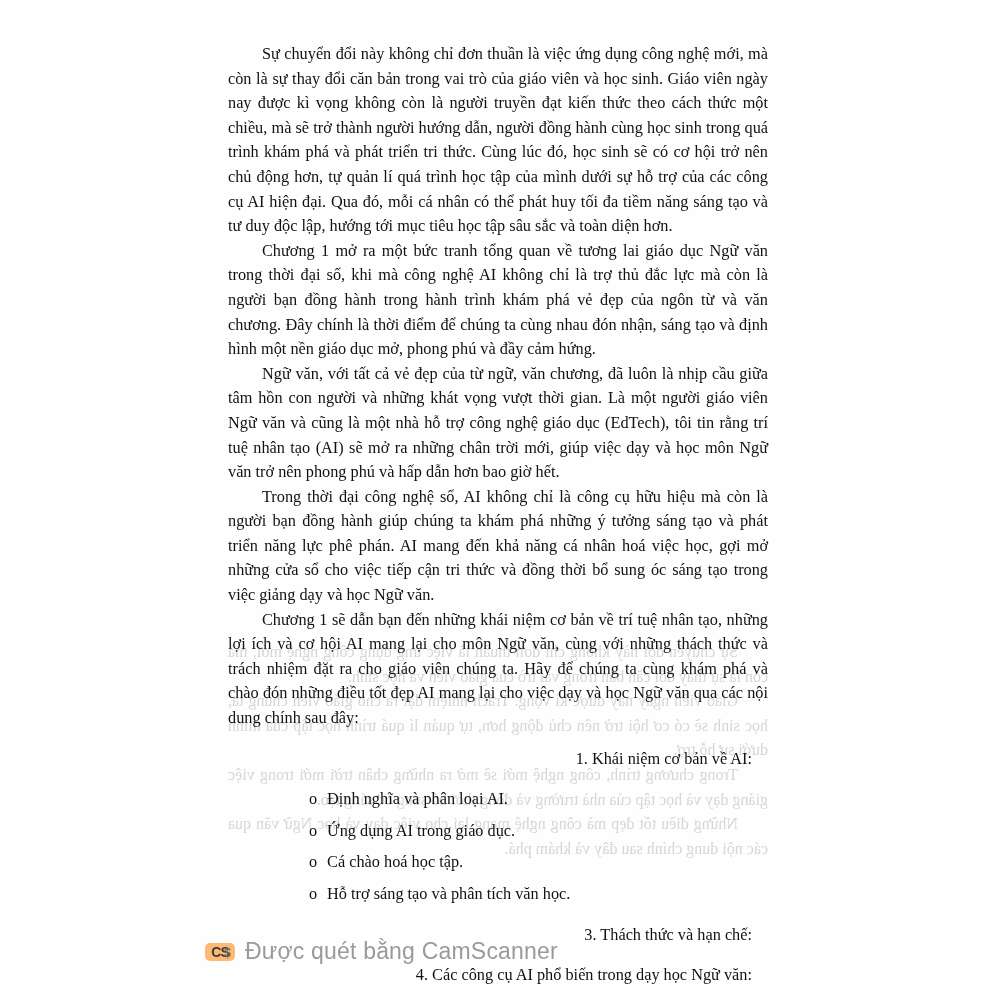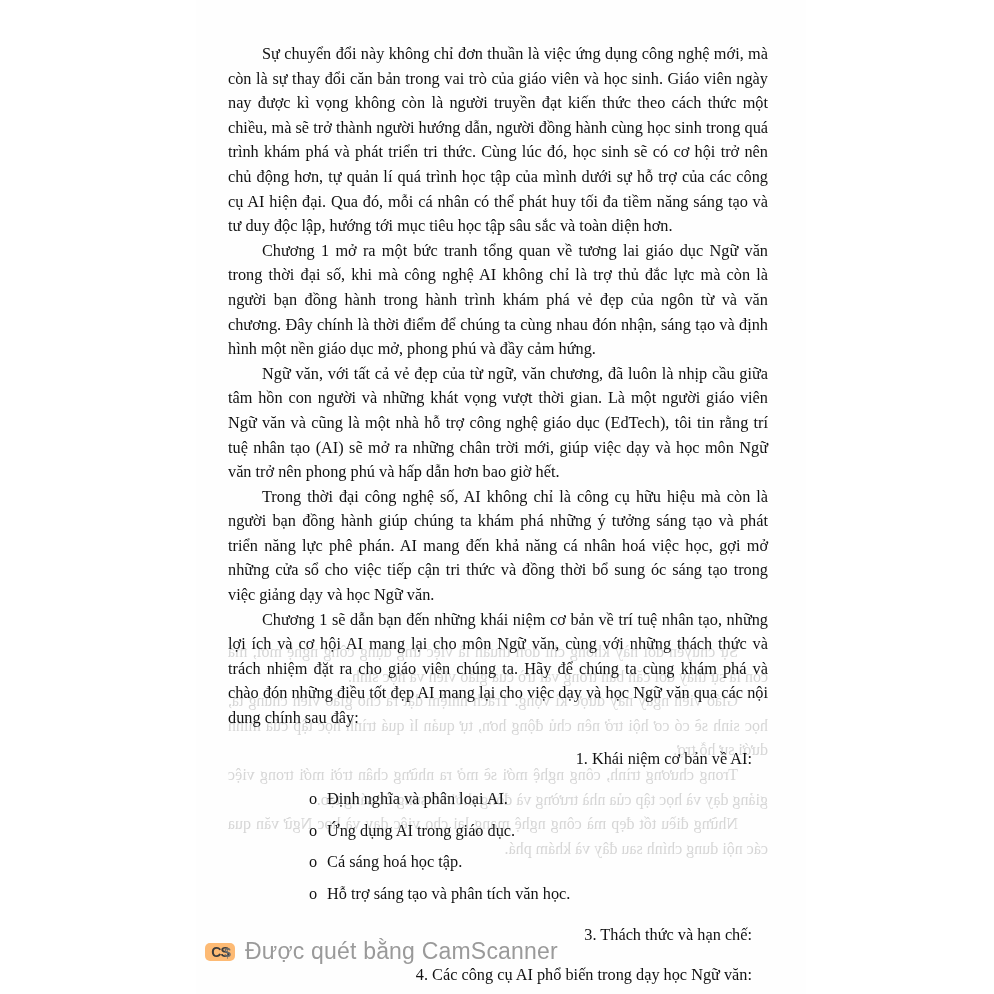--- a/index.html
+++ b/index.html
@@ -183,21 +183,21 @@
       </p>
 
       <p class="li-circ">
         <span class="bullet">o</span>
         <span>Ứng dụng AI trong giáo dục.</span>
       </p>
 
 
       <p class="li-circ">
         <span class="bullet">o</span>
-        <span>Cá sáng hoá học tập.</span>
+        <span>Cá chào hoá học tập.</span>
       </p>
 
       <p class="li-circ">
         <span class="bullet">o</span>
         <span>Hỗ trợ sáng tạo và phân tích văn học.</span>
       </p>
 
       <p class="li-num">
         <span>3.</span>
         <span>Thách thức và hạn chế:</span>

